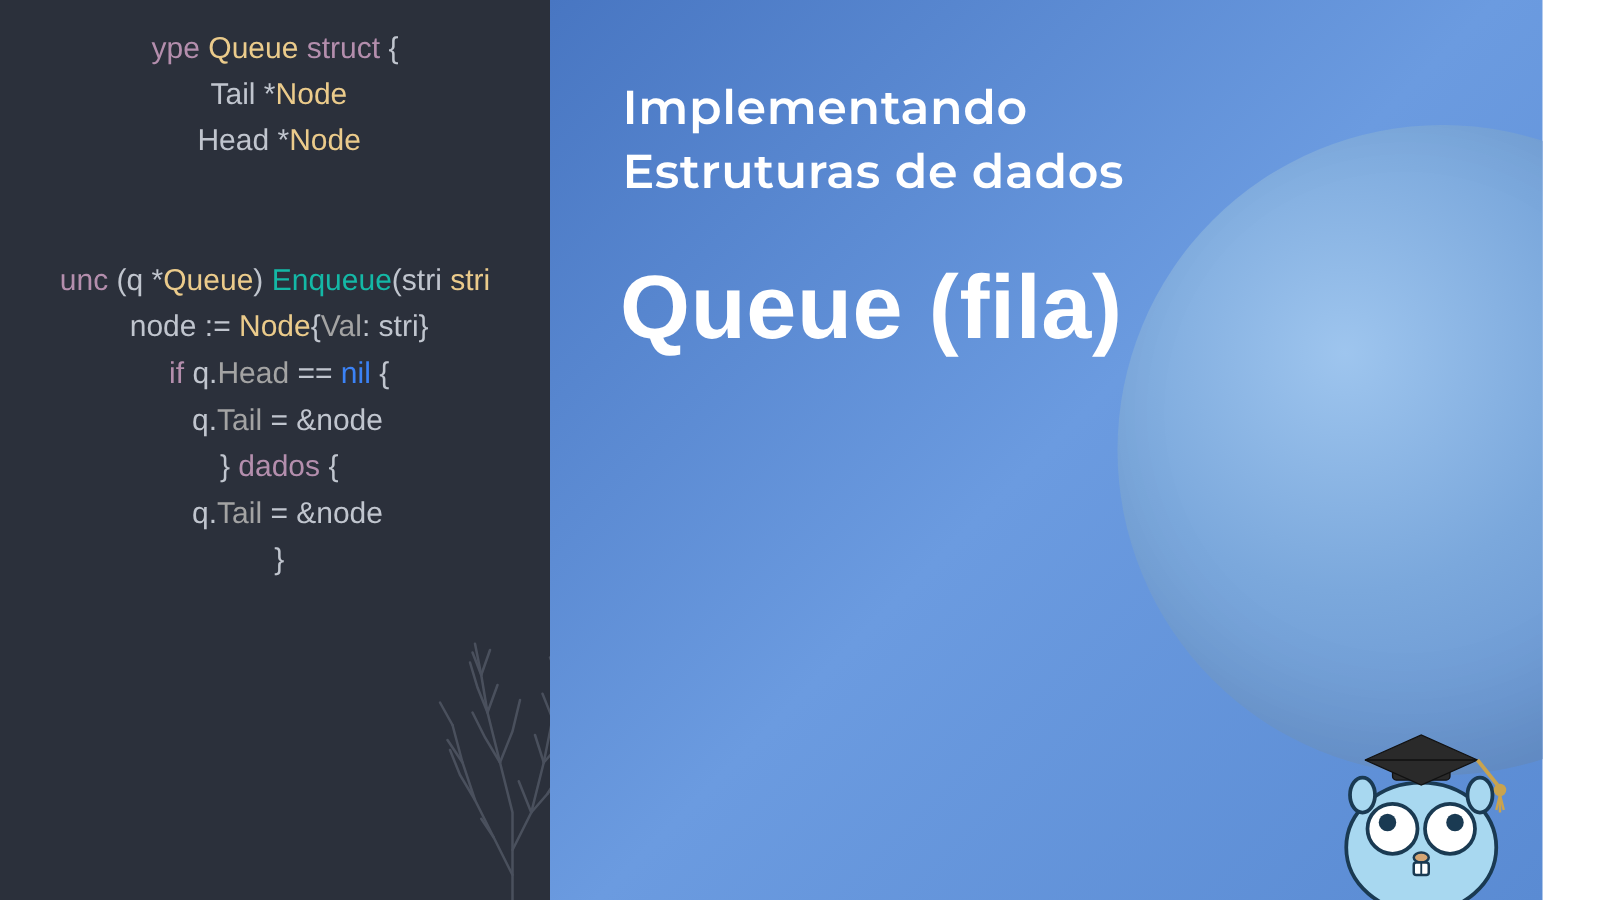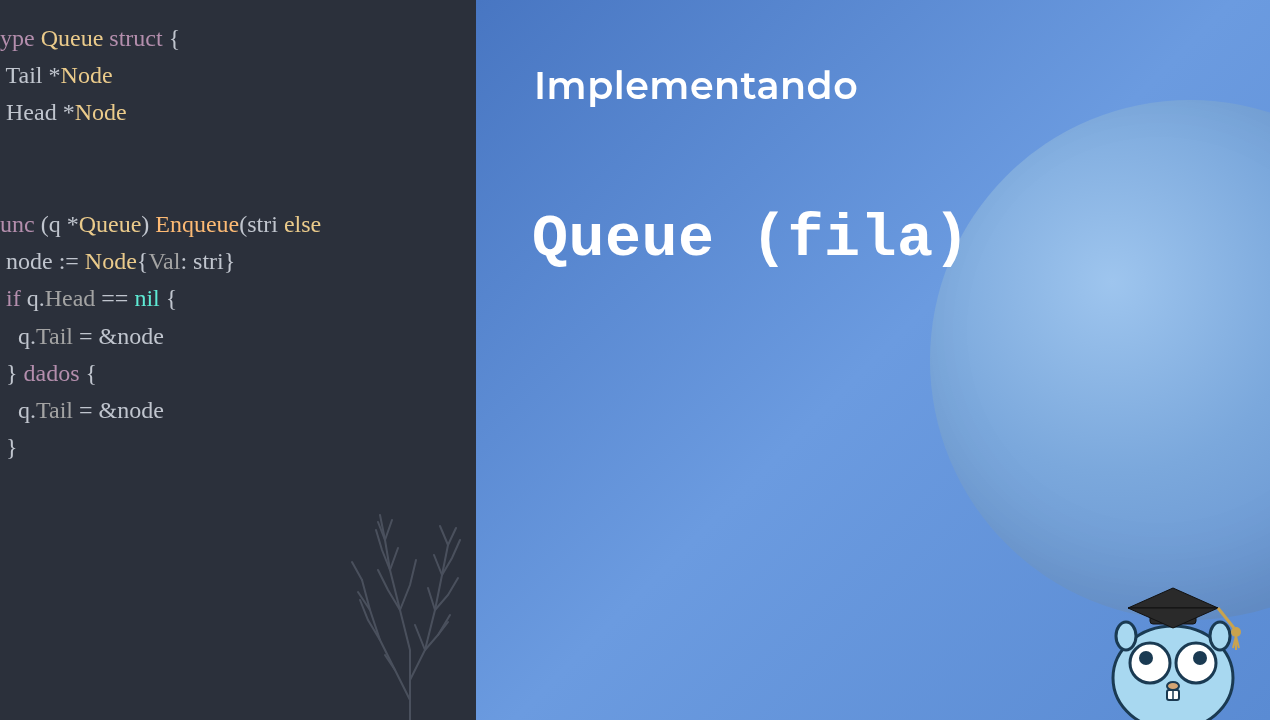--- a/index.html
+++ b/index.html
@@ -4,39 +4,40 @@
 <style>
   * { margin: 0; padding: 0; box-sizing: border-box; }
   body {
     width: 1280px;
     height: 720px;
     overflow: hidden;
     font-family: 'Segoe UI', Arial, sans-serif;
     display: flex;
   }
   .left-pane {
-    width: 476px;
+    width: 440px;
     height: 720px;
     background: #2b303b;
     color: #c0c5ce;
     padding: 20px 0 0 0;
-    font-family: Liberation Serif, serif;
+    font-family: Liberation Sans, sans-serif;
     font-size: 24px;
     line-height: 1.55;
     position: relative;
     overflow: hidden;
+    text-align: center;
   }
   .code-line { white-space: pre; padding-left: 0; }
   .kw    { color: #b48ead; } 
   .typ   { color: #ebcb8b; } 
-  .fn    { color: #fdba74; } 
+  .fn    { color: #14b8a6; } 
   .ident { color: #c0c5ce; } 
   .field { color: #a3a3a3; } 
   .op    { color: #c0c5ce; }
-  .num   { color: #5eead4; } 
+  .num   { color: #3b82f6; } 
   .right-pane {
     width: 794px;
     height: 720px;
     background: linear-gradient(135deg, #4876c2 0%, #6b9be0 50%, #5a8bd3 100%);
     position: relative;
     overflow: hidden;
     color: #fff;
   }
   .orb {
     position: absolute;
@@ -56,24 +57,24 @@
     font-size: 38px;
     font-weight: 600;
     line-height: 1.35;
     letter-spacing: 0.5px;
     font-family: 'Montserrat', 'Segoe UI', sans-serif;
   }
   .title {
     position: absolute;
     top: 205px;
     left: 56px;
-    font-size: 60px;
+    font-size: 72px;
     font-weight: 700;
     letter-spacing: 0.5px;
-    font-family: Liberation Mono, monospace;
+    font-family: Liberation Sans, sans-serif;
   }
   .coral {
     position: absolute;
     bottom: 0;
     left: 330px;
     width: 160px;
     height: 220px;
     opacity: 0.55;
   }
   .gopher {
@@ -86,21 +87,21 @@
 </style>
 </head>
 <body>
 
 <div class="left-pane">
   <div class="code-line"><span class="kw">ype </span><span class="typ">Queue </span><span class="kw">struct </span><span class="op">{</span></div>
   <div class="code-line"><span class="ident"> Tail </span><span class="op">*</span><span class="typ">Node</span></div>
   <div class="code-line"><span class="ident"> Head </span><span class="op">*</span><span class="typ">Node</span></div>
   <div class="code-line">&nbsp;</div>
   <div class="code-line">&nbsp;</div>
-  <div class="code-line"><span class="kw">unc </span><span class="ident">(q </span><span class="op">*</span><span class="typ">Queue</span><span class="ident">) </span><span class="fn">Enqueue</span><span class="ident">(stri </span><span class="typ">else</span></div>
+  <div class="code-line"><span class="kw">unc </span><span class="ident">(q </span><span class="op">*</span><span class="typ">Queue</span><span class="ident">) </span><span class="fn">Enqueue</span><span class="ident">(stri </span><span class="typ">stri</span></div>
   <div class="code-line"><span class="ident"> node </span><span class="op">:=</span><span class="typ"> Node</span><span class="op">{</span><span class="field">Val</span><span class="ident">: stri}</span></div>
   <div class="code-line"><span class="kw"> if </span><span class="ident">q.</span><span class="field">Head </span><span class="op">==</span><span class="num"> nil </span><span class="op">{</span></div>
   <div class="code-line"><span class="ident">   q.</span><span class="field">Tail </span><span class="op">=</span><span class="ident"> &amp;node</span></div>
   <div class="code-line"><span class="op"> } </span><span class="kw">dados </span><span class="op">{</span></div>
   <div class="code-line"><span class="ident">   q.</span><span class="field">Tail </span><span class="op">=</span><span class="ident"> &amp;node</span></div>
   <div class="code-line"><span class="op"> }</span></div>
 
   <svg class="coral" viewBox="0 0 160 220">
     <g stroke="#6b7280" stroke-width="2" fill="none" stroke-linecap="round" opacity="0.9">
       <path d="M80 220 L80 150 L70 110 L60 70 L55 40 L50 15"></path>
@@ -127,20 +128,21 @@
       <path d="M108 135 L118 122"></path>
     </g>
   </svg>
 </div>
 
 <div class="right-pane">
   <div class="orb"></div>
 
   <div class="subtitle">
     <span>Implementando</span><br>
+    <span>Estruturas de dados</span>
   </div>
 
   <div class="title">Queue (fila)</div>
 
   <svg class="gopher" viewBox="0 0 170 170">
 
     <ellipse cx="85" cy="120" rx="60" ry="52" fill="#a8d8f0" stroke="#1a3a52" stroke-width="3"></ellipse>
 
     <ellipse cx="38" cy="78" rx="10" ry="14" fill="#a8d8f0" stroke="#1a3a52" stroke-width="3"></ellipse>
     <ellipse cx="132" cy="78" rx="10" ry="14" fill="#a8d8f0" stroke="#1a3a52" stroke-width="3"></ellipse>

